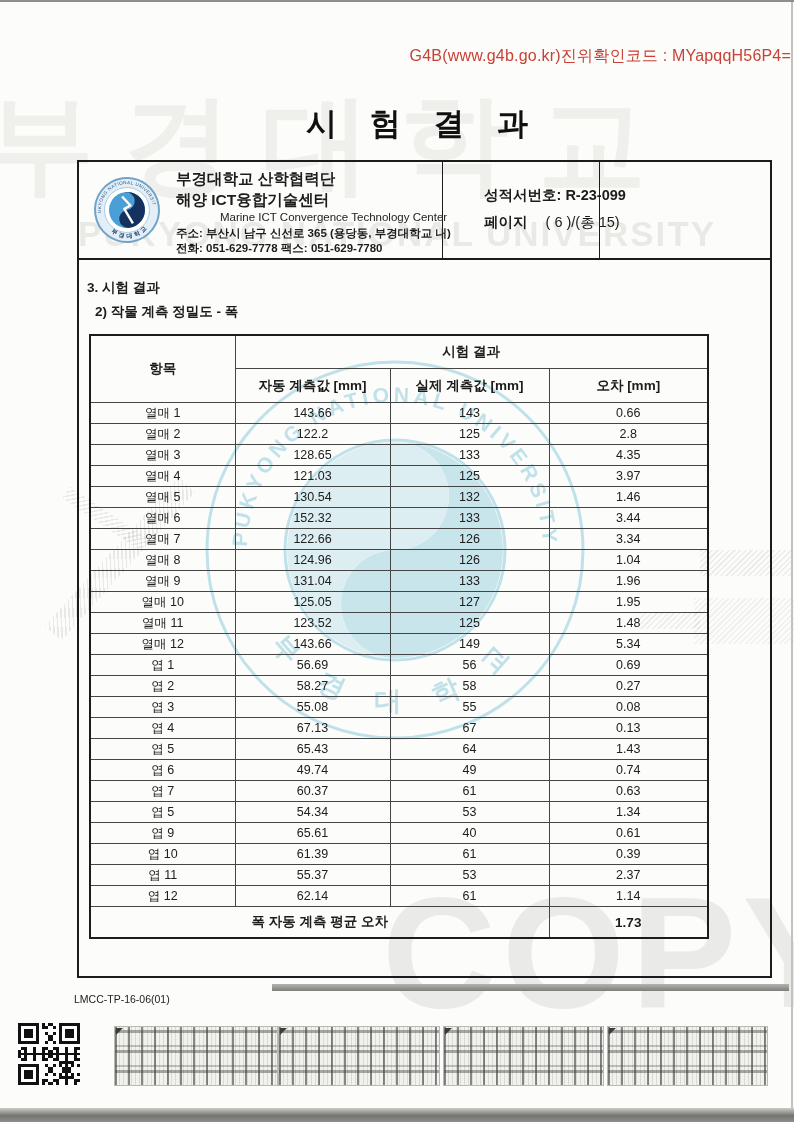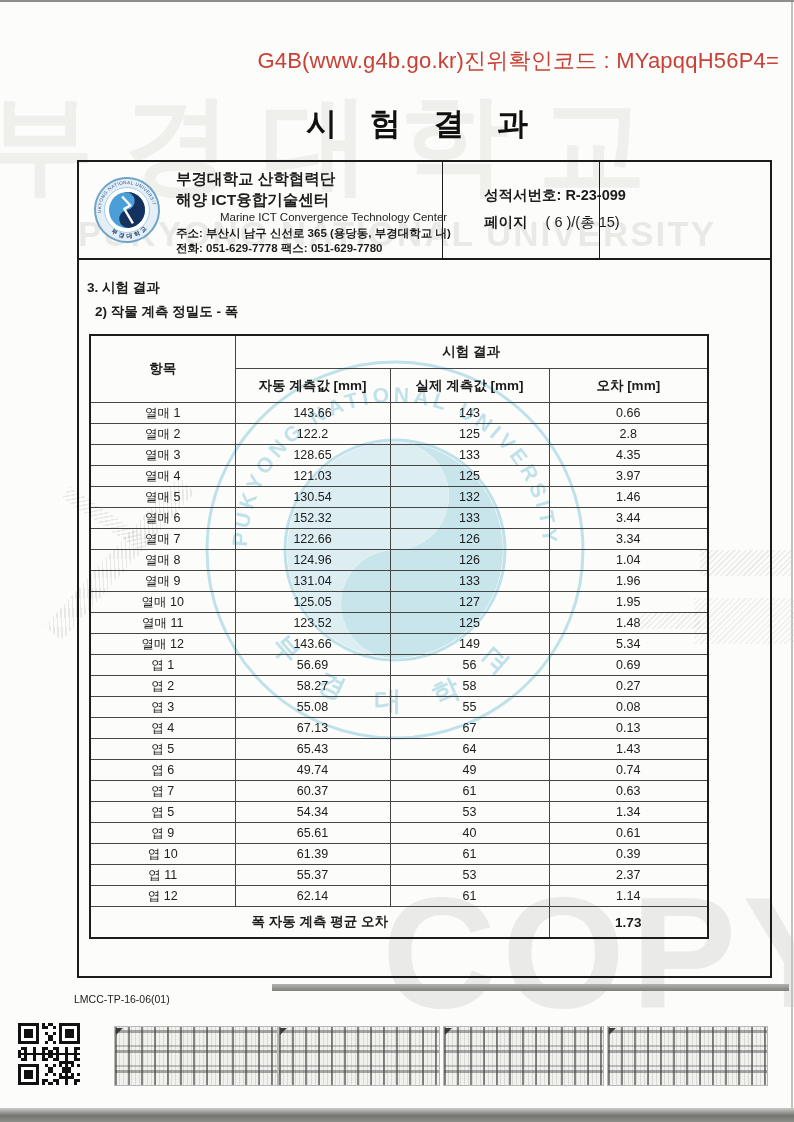--- a/index.html
+++ b/index.html
@@ -18,21 +18,21 @@
     letter-spacing:30px;white-space:nowrap;color:rgba(125,125,122,0.10);}
   .wm-en{left:0;top:214px;width:794px;text-align:center;font-size:35px;font-weight:bold;
     letter-spacing:2px;white-space:nowrap;color:rgba(135,135,132,0.16);}
   .wm-copy{left:382px;top:862px;font-size:158px;font-weight:bold;letter-spacing:6px;
     color:rgba(128,128,125,0.14);}
   .frag{position:absolute;z-index:0;pointer-events:none;
     background:repeating-linear-gradient(135deg,rgba(110,110,108,.28) 0 1.5px,transparent 1.5px 4px);}
   .wm-seal{position:absolute;left:195px;top:350px;width:400px;height:400px;z-index:0;opacity:.55;pointer-events:none;}
   
   .layer{position:absolute;inset:0;z-index:1;}
-  .red-code{position:absolute;top:46px;right:15px;font-size:22px;letter-spacing:.2px;text-align:right;}
+  .red-code{position:absolute;top:46px;right:3px;font-size:16px;letter-spacing:.2px;text-align:right;}
   .doc-title{position:absolute;left:77px;top:103px;width:692px;text-align:center;
     font-size:31px;font-weight:bold;letter-spacing:12px;color:#101010;}
   .main-box{position:absolute;left:77px;top:160px;width:691px;height:814px;border:2px solid #1b1b1b;}
   .header-band{position:absolute;left:0;top:0;width:100%;height:96px;border-bottom:2px solid #1b1b1b;}
   .vdiv{position:absolute;top:0;width:0;height:96px;border-left:1.5px solid #1b1b1b;}
   .vdiv.d1{left:363px}.vdiv.d2{left:520px}
   .logo{position:absolute;left:14px;top:14px;width:68px;height:68px;transform:rotate(-8deg);}
   .org{position:absolute;left:97px;top:9px;line-height:1;}
   .org .l1{font-size:15.5px;font-weight:bold;margin-bottom:5px;}
   .org .l2{font-size:15.5px;font-weight:bold;margin-bottom:5px;}

